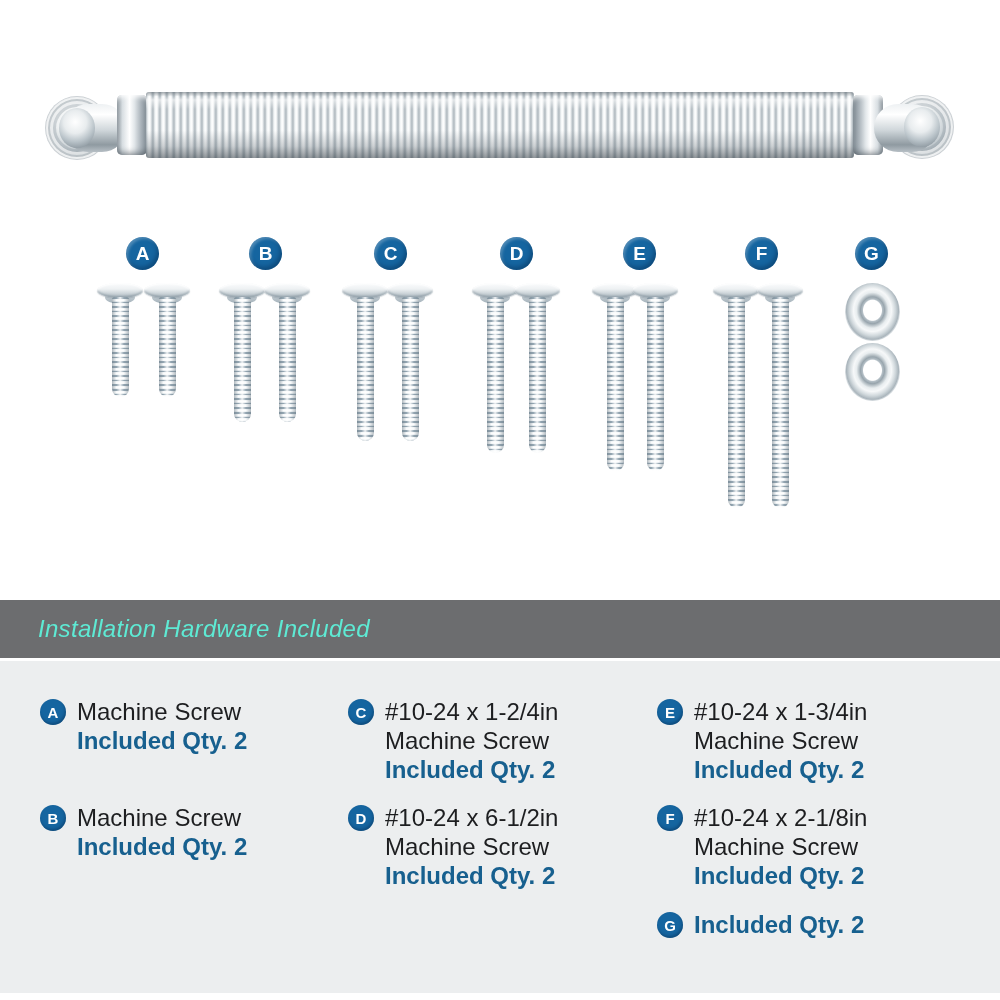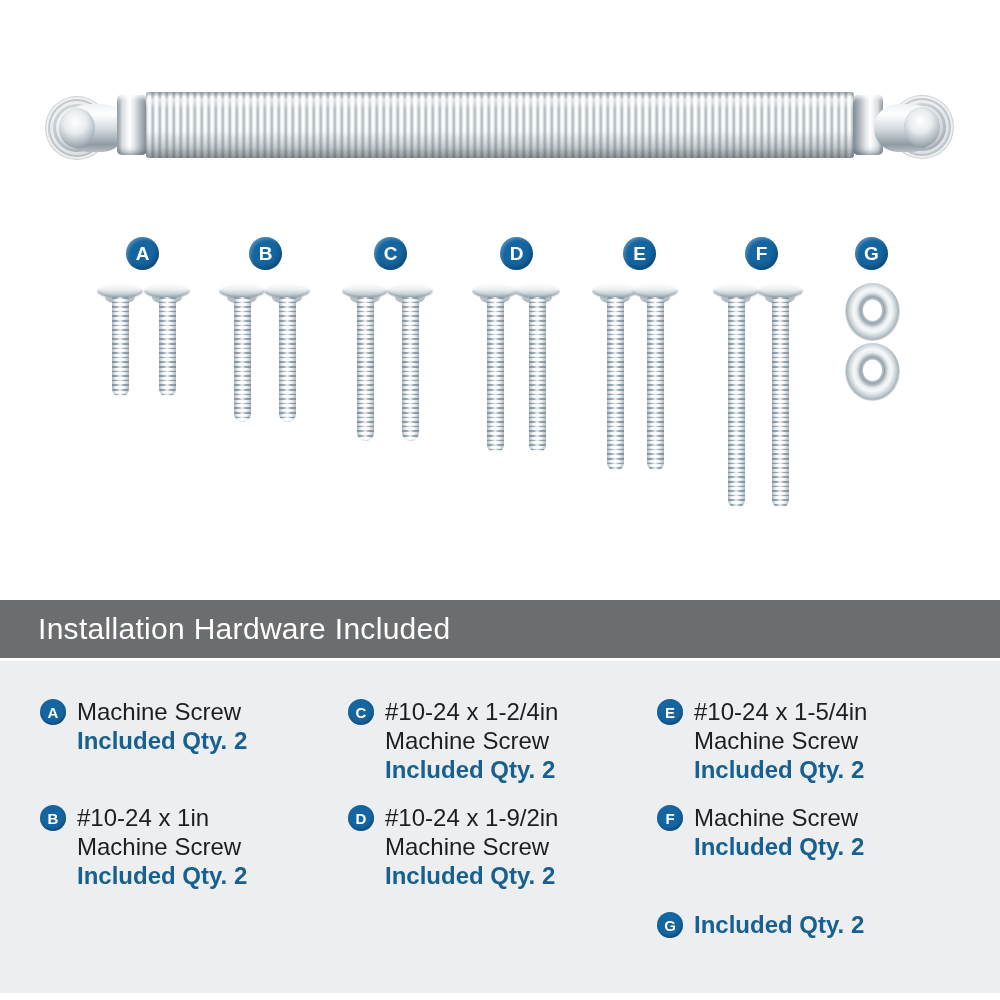--- a/index.html
+++ b/index.html
@@ -86,21 +86,21 @@
     background:radial-gradient(ellipse at 50% 47%, #ffffff 0px, #ffffff 9px, #b4bfc6 10px, #98a5ad 12px,
       #e8edef 16px, #f6f8f9 19px, #cfd7db 23px, #aab5bc 26px, #dfe4e7 27.5px, rgba(255,255,255,0) 29px);
   }
 
   
   .header-bar{
     position:absolute;left:0;top:600px;width:1000px;height:58px;
     background:var(--header-gray);
     display:flex;align-items:center;padding-left:38px;
   }
-  .header-title{color:#ffffff;font-size:30px;font-weight:500;letter-spacing:0.3px;}
+  .header-title{color:#5eead4;font-size:24px;font-weight:500;letter-spacing:0.3px;font-style:italic;}
 
   
   .panel{position:absolute;left:0;top:661px;width:1000px;height:332px;background:var(--panel-gray);}
   .hw-item{position:absolute;display:flex;align-items:flex-start;}
   .lbadge{
     flex:0 0 auto;width:26px;height:26px;margin-top:2px;border-radius:50%;
     background:var(--badge-blue);
     box-shadow:inset -1px -2px 3px rgba(0,30,60,0.35);
     color:#ffffff;font-size:15px;font-weight:bold;
     display:flex;align-items:center;justify-content:center;
@@ -200,56 +200,56 @@
     <span class="lbadge">A</span>
     <div class="hw-text">
       <div>Machine Screw</div>
       <div class="qty">Included Qty. 2</div>
     </div>
   </div>
 
   <div class="hw-item" style="left:40px;top:803px;">
     <span class="lbadge">B</span>
     <div class="hw-text">
-      <div>#10-24 x 1in</div>
       <div>Machine Screw</div>
       <div class="qty">Included Qty. 2</div>
     </div>
   </div>
 
   <div class="hw-item" style="left:348px;top:697px;">
     <span class="lbadge">C</span>
     <div class="hw-text">
       <div>#10-24 x 1-2/4in</div>
       <div>Machine Screw</div>
       <div class="qty">Included Qty. 2</div>
     </div>
   </div>
 
   <div class="hw-item" style="left:348px;top:803px;">
     <span class="lbadge">D</span>
     <div class="hw-text">
-      <div>#10-24 x 1-9/2in</div>
+      <div>#10-24 x 6-1/2in</div>
       <div>Machine Screw</div>
       <div class="qty">Included Qty. 2</div>
     </div>
   </div>
 
   <div class="hw-item" style="left:657px;top:697px;">
     <span class="lbadge">E</span>
     <div class="hw-text">
-      <div>#10-24 x 1-5/4in</div>
+      <div>#10-24 x 1-3/4in</div>
       <div>Machine Screw</div>
       <div class="qty">Included Qty. 2</div>
     </div>
   </div>
 
   <div class="hw-item" style="left:657px;top:803px;">
     <span class="lbadge">F</span>
     <div class="hw-text">
+      <div>#10-24 x 2-1/8in</div>
       <div>Machine Screw</div>
       <div class="qty">Included Qty. 2</div>
     </div>
   </div>
 
   <div class="hw-item" style="left:657px;top:910px;">
     <span class="lbadge">G</span>
     <div class="hw-text">
       <div class="qty">Included Qty. 2</div>
     </div>

